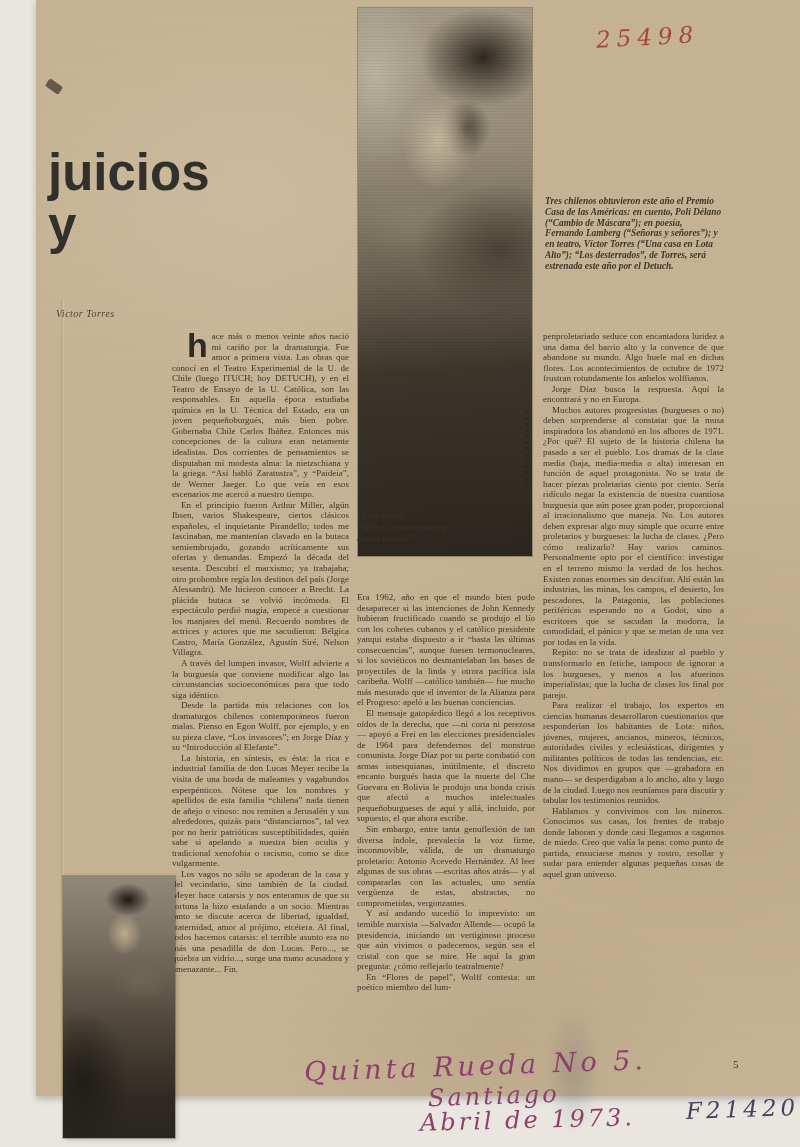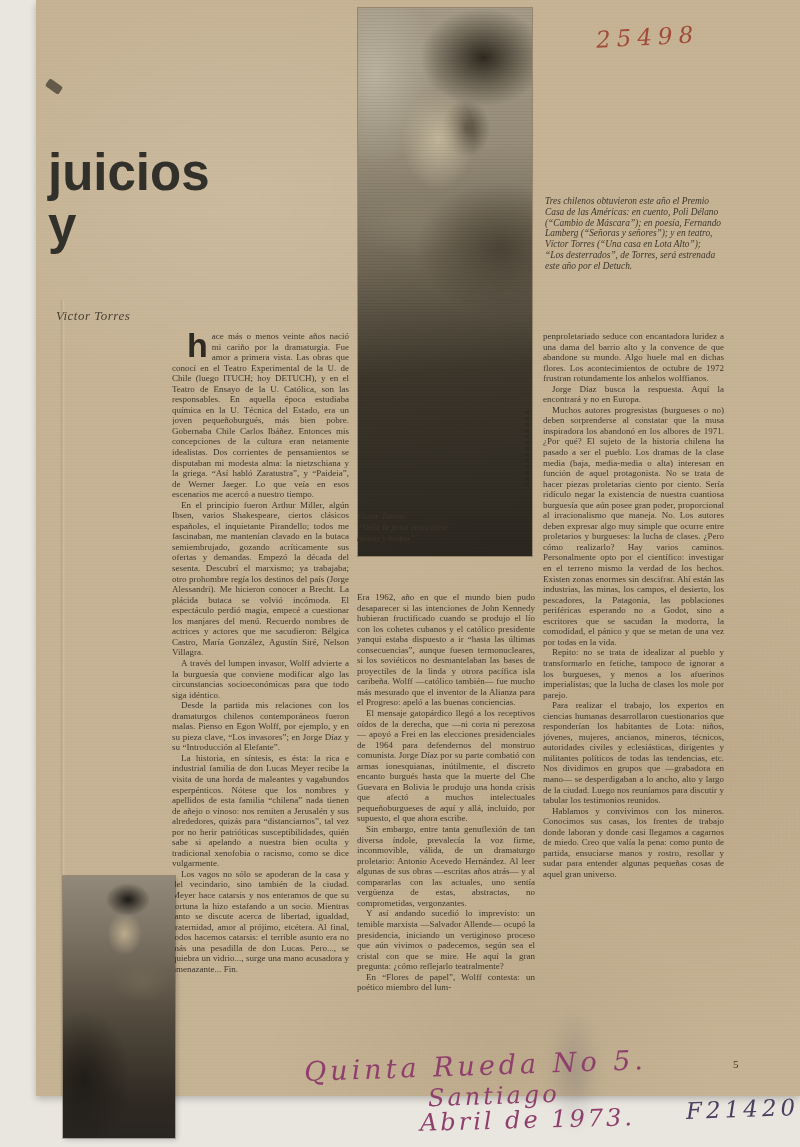--- a/index.html
+++ b/index.html
@@ -38,21 +38,21 @@
     filter:blur(5px);
   }
   
   .headline{
     position:absolute;left:48px;top:146px;width:300px;
     font-family:"Liberation Sans", sans-serif;font-weight:800;
     font-size:51px;line-height:1.04;color:#32302b;letter-spacing:0px;
   }
   .byline{
     position:absolute;left:56px;top:308px;
-    font-style:italic;font-size:13px;color:#4a4234;letter-spacing:0.5px;
+    font-style:italic;font-size:10px;color:#4a4234;letter-spacing:0.5px;
   }
   
   .photo-main{
     position:absolute;left:358px;top:8px;width:174px;height:548px;
     background:
       radial-gradient(ellipse 90px 70px at 72% 9%, rgba(40,35,26,0.95) 0%, rgba(40,35,26,0) 70%),
       radial-gradient(ellipse 52px 72px at 46% 24%, rgba(196,184,156,0.95) 0%, rgba(196,184,156,0) 70%),
       radial-gradient(ellipse 34px 40px at 62% 22%, rgba(60,52,40,0.8) 0%, transparent 72%),
       radial-gradient(ellipse 84px 120px at 10% 12%, rgba(190,182,162,0.9) 0%, transparent 75%),
       radial-gradient(ellipse 120px 95px at 82% 44%, rgba(66,58,46,0.8) 0%, transparent 70%),
@@ -76,21 +76,21 @@
       radial-gradient(ellipse 24px 30px at 55% 22%, rgba(190,174,142,0.95), transparent 72%),
       radial-gradient(ellipse 60px 90px at 18% 78%, rgba(28,25,20,0.85), transparent 78%),
       radial-gradient(ellipse 40px 30px at 70% 40%, rgba(120,108,88,0.6), transparent 72%),
       linear-gradient(180deg, #92897a 0%, #7d7365 22%, #51493c 55%, #2f2a23 85%, #292520 100%);
     box-shadow:0 0 0 1px rgba(60,50,35,0.3), 2px 2px 5px rgba(0,0,0,0.18);
   }
   
   .intro{
     position:absolute;left:545px;top:196px;width:177px;
     font-style:italic;font-size:9.4px;line-height:10.8px;
-    color:#3d362a;text-align:left;
+    color:#3d362a;text-align:left;font-weight:bold;
   }
   .col{
     position:absolute;font-size:9px;line-height:10.55px;
     color:#3c352a;text-align:justify;overflow:hidden;
     word-spacing:0.2px;
   }
   .col p{margin:0;text-indent:9px;}
   .col p.nofirstindent{text-indent:0;}
   .col1{left:172px;top:331px;width:177px;height:728px;}
   .col2{left:357px;top:592px;width:178px;height:464px;}
@@ -169,21 +169,21 @@
   <p>El mensaje gatopárdico llegó a los receptivos oídos de la derecha, que —ni corta ni perezosa— apoyó a Frei en las elecciones presidenciales de 1964 para defendernos del monstruo comunista. Jorge Díaz por su parte combatió con armas ionesquianas, inútilmente, el discreto encanto burgués hasta que la muerte del Che Guevara en Bolivia le produjo una honda crisis que afectó a muchos intelectuales pequeñoburgueses de aquí y allá, incluido, por supuesto, el que ahora escribe.</p>
   <p>Sin embargo, entre tanta genuflexión de tan diversa índole, prevalecía la voz firme, inconmovible, válida, de un dramaturgo proletario: Antonio Acevedo Hernández. Al leer algunas de sus obras —escritas años atrás— y al compararlas con las actuales, uno sentía vergüenza de estas, abstractas, no comprometidas, vergonzantes.</p>
   <p>Y así andando sucedió lo imprevisto: un temible marxista —Salvador Allende— ocupó la presidencia, iniciando un vertiginoso proceso que aún vivimos o padecemos, según sea el cristal con que se mire. He aquí la gran pregunta: ¿cómo reflejarlo teatralmente?</p>
   <p>En “Flores de papel”, Wolff contesta: un poético miembro del lum-</p>
 </div>
 
 <div class="col col3">
   <p class="nofirstindent">penproletariado seduce con encantadora luridez a una dama del barrio alto y la convence de que abandone su mundo. Algo huele mal en dichas flores. Los acontecimientos de octubre de 1972 frustran rotundamente los anhelos wolffianos.</p>
   <p>Jorge Díaz busca la respuesta. Aquí la encontrará y no en Europa.</p>
   <p>Muchos autores progresistas (burgueses o no) deben sorprenderse al constatar que la musa inspiradora los abandonó en los albores de 1971. ¿Por qué? El sujeto de la historia chilena ha pasado a ser el pueblo. Los dramas de la clase media (baja, media-media o alta) interesan en función de aquel protagonista. No se trata de hacer piezas proletarias ciento por ciento. Sería ridículo negar la existencia de nuestra cuantiosa burguesía que aún posee gran poder, proporcional al irracionalismo que maneja. No. Los autores deben expresar algo muy simple que ocurre entre proletarios y burgueses: la lucha de clases. ¿Pero cómo realizarlo? Hay varios caminos. Personalmente opto por el científico: investigar en el terreno mismo la verdad de los hechos. Existen zonas enormes sin descifrar. Ahí están las industrias, las minas, los campos, el desierto, los pescadores, la Patagonia, las poblaciones periféricas esperando no a Godot, sino a escritores que se sacudan la modorra, la comodidad, el pánico y que se metan de una vez por todas en la vida.</p>
-  <p>Repito: no se trata de idealizar al pueblo y transformarlo en fetiche, tampoco de ignorar a los burgueses, y menos a los afuerinos imperialistas; que la lucha de clases los mole por parejo.</p>
+  <p>Repito: no se trata de idealizar al pueblo y transformarlo en fetiche, tampoco de ignorar a los burgueses, y menos a los afuerinos imperialistas; que la lucha de clases los final por parejo.</p>
   <p>Para realizar el trabajo, los expertos en ciencias humanas desarrollaron cuestionarios que responderían los habitantes de Lota: niños, jóvenes, mujeres, ancianos, mineros, técnicos, autoridades civiles y eclesiásticas, dirigentes y militantes políticos de todas las tendencias, etc. Nos dividimos en grupos que —grabadora en mano— se desperdigaban a lo ancho, alto y largo de la ciudad. Luego nos reuníamos para discutir y tabular los testimonios reunidos.</p>
   <p>Hablamos y convivimos con los mineros. Conocimos sus casas, los frentes de trabajo donde laboran y donde casi llegamos a cagarnos de miedo. Creo que valía la pena: como punto de partida, ensuciarse manos y rostro, resollar y sudar para entender algunas pequeñas cosas de aquel gran universo.</p>
 </div>
 
 <div class="photo-small"></div>
 
 <div class="hw hw-top">25498</div>
 <div class="page-num">5</div>
 <div class="hw hw-note1">Quinta Rueda No 5.</div>
 <div class="hw hw-note2">Santiago</div>

